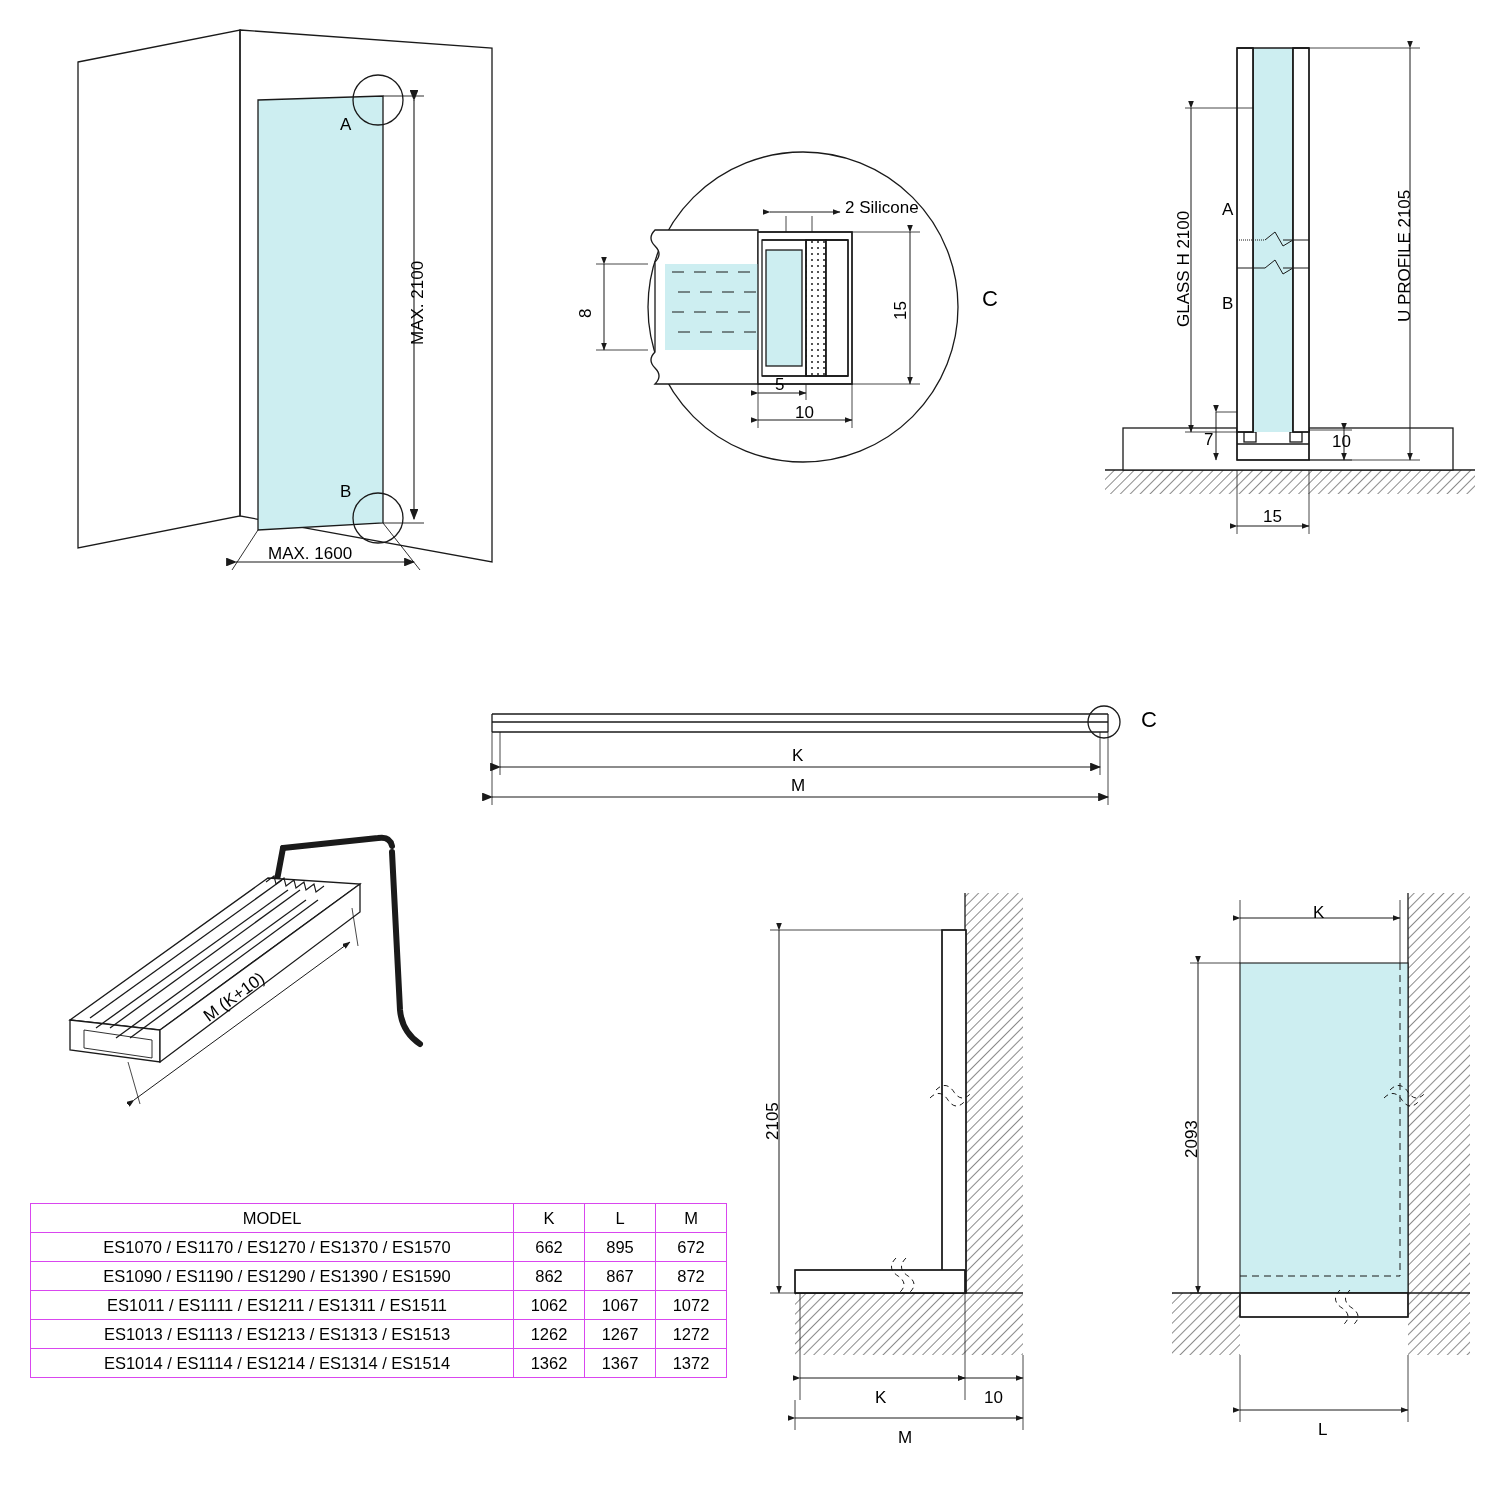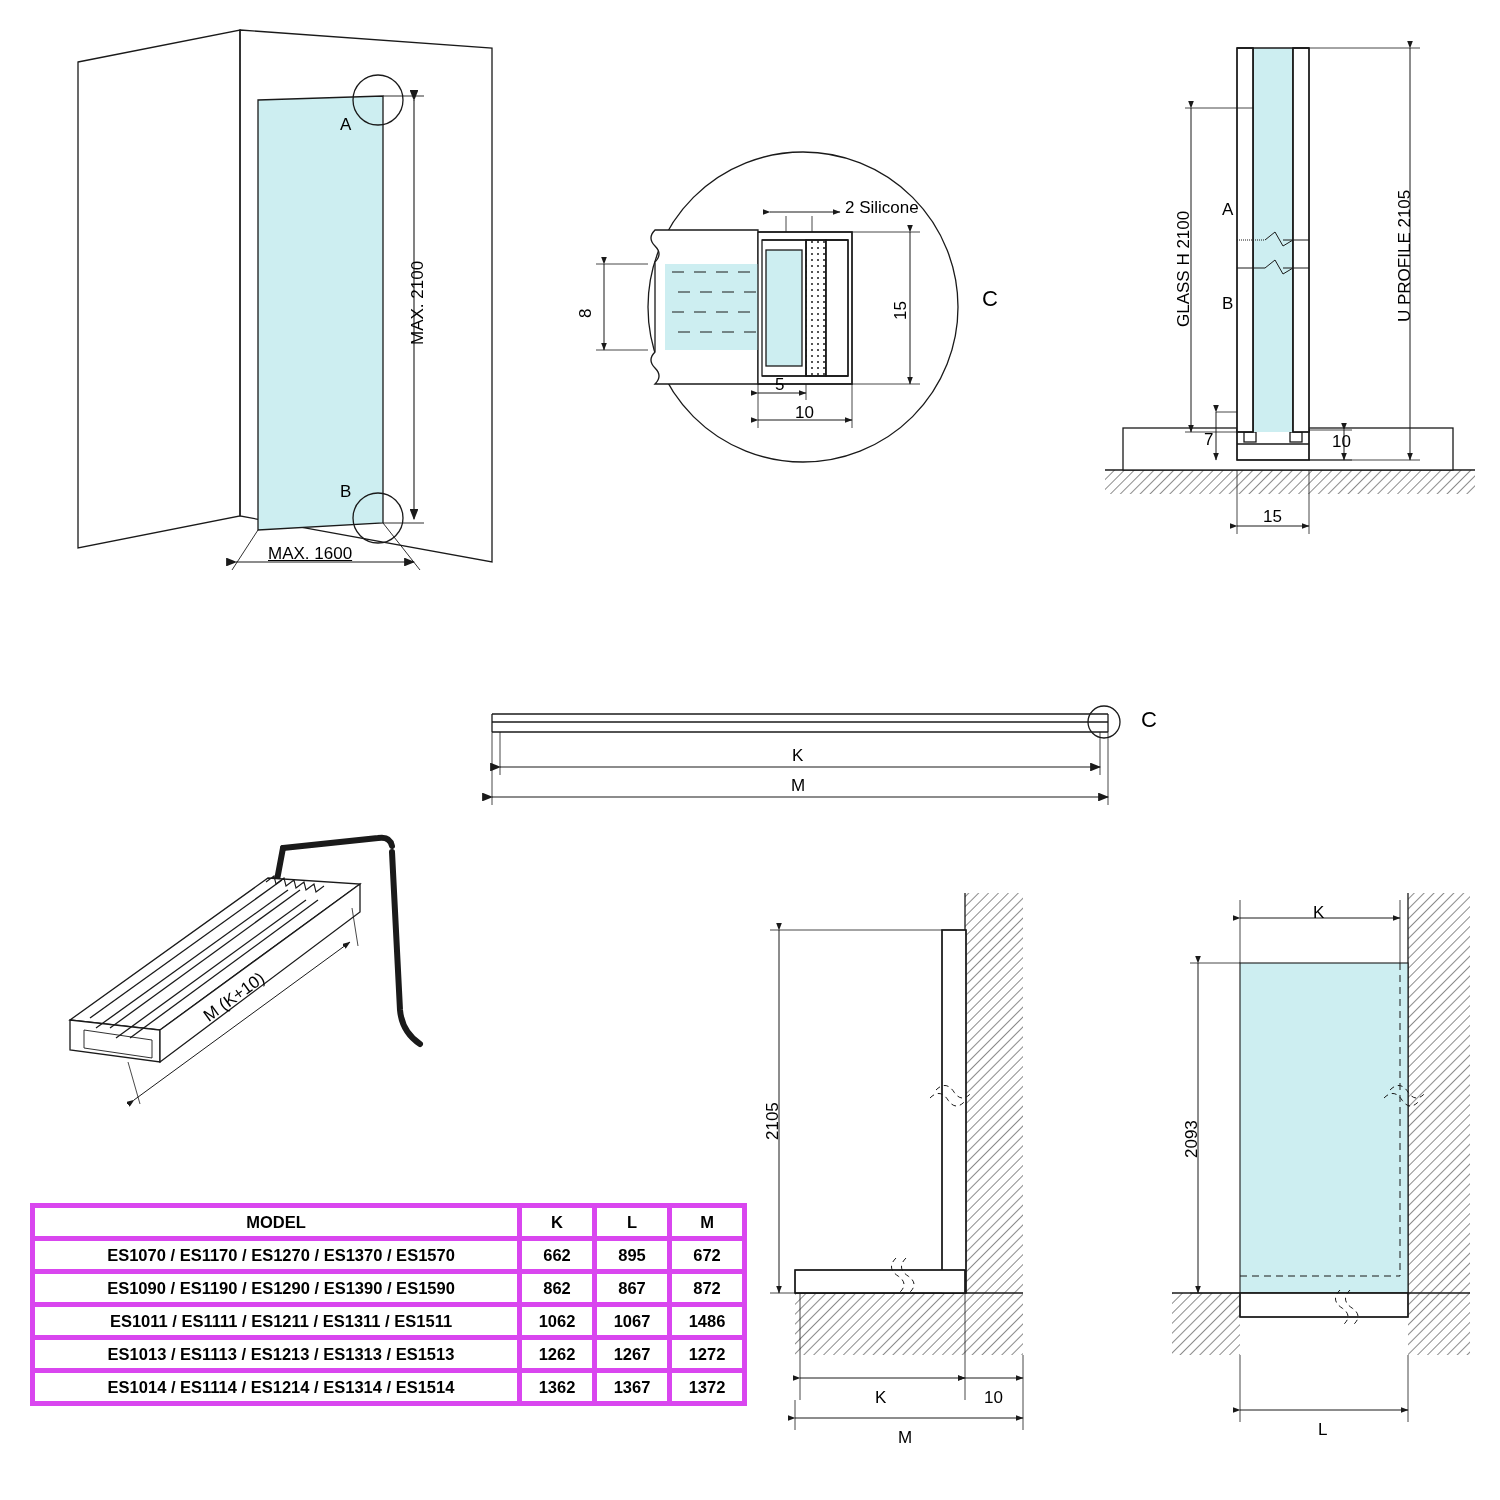--- a/index.html
+++ b/index.html
@@ -4,21 +4,21 @@
 <style>
   html,body{margin:0;padding:0;background:#ffffff;}
   body{width:1500px;height:1500px;position:relative;font-family:"Liberation Sans",sans-serif;color:#000;overflow:hidden;}
   .stage{position:absolute;left:0;top:0;width:1500px;height:1500px;}
   svg{display:block;}
   .lbl{position:absolute;font-family:"Liberation Sans",sans-serif;font-size:17px;color:#000;white-space:nowrap;}
   .lbl.big{font-size:22px;}
   .rot90{transform:rotate(-90deg);transform-origin:left top;}
   
   .tbl{position:absolute;left:30px;top:1203px;border-collapse:collapse;font-size:16.5px;}
-  .tbl td,.tbl th{border:5px solid #d946ef;font-weight:bold;padding:0;height:28px;text-align:center;}
+  .tbl td,.tbl th{border:1px solid #d946ef;font-weight:normal;padding:0;height:28px;text-align:center;}
   .tbl td.model,.tbl th.model{width:472px;text-align:center;padding-left:10px;}
   .tbl th.model{text-align:center;padding-left:0;}
   .tbl td.num,.tbl th.num{width:70px;}
   .tbl tr{height:28px;}
 </style>
 </head>
 <body>
 
 <div class="stage">
 
@@ -296,21 +296,21 @@
       <line x1="1408" y1="1355" x2="1408" y2="1422" stroke-width="0.8"></line>
       <line x1="1240" y1="1410" x2="1408" y2="1410" marker-start="url(#arS)" marker-end="url(#arS)" stroke-width="1"></line>
     </g>
 
   </g>
 </svg>
 
 <div class="lbl" style="left:340px;top:115px;">A</div>
 <div class="lbl" style="left:340px;top:482px;">B</div>
 <div class="lbl rot90" style="left:408px;top:345px;">MAX. 2100</div>
-<div class="lbl" style="left:268px;top:544px;text-decoration:underline;">MAX. 1600</div>
+<div class="lbl" style="left:268px;top:544px;">MAX. 1600</div>
 
 <div class="lbl big" style="left:982px;top:286px;">C</div>
 <div class="lbl" style="left:845px;top:198px;">2 Silicone</div>
 <div class="lbl rot90" style="left:576px;top:318px;">8</div>
 <div class="lbl rot90" style="left:891px;top:320px;">15</div>
 <div class="lbl" style="left:775px;top:375px;">5</div>
 <div class="lbl" style="left:795px;top:403px;">10</div>
 
 <div class="lbl" style="left:1222px;top:200px;">A</div>
 <div class="lbl" style="left:1222px;top:294px;">B</div>
@@ -354,21 +354,21 @@
     <tr>
       <td class="model">ES1090 / ES1190 / ES1290 / ES1390 / ES1590</td>
       <td class="num">862</td>
       <td class="num">867</td>
       <td class="num">872</td>
     </tr>
     <tr>
       <td class="model">ES1011 / ES1111 / ES1211 / ES1311 / ES1511</td>
       <td class="num">1062</td>
       <td class="num">1067</td>
-      <td class="num">1486</td>
+      <td class="num">1072</td>
     </tr>
     <tr>
       <td class="model">ES1013 / ES1113 / ES1213 / ES1313 / ES1513</td>
       <td class="num">1262</td>
       <td class="num">1267</td>
       <td class="num">1272</td>
     </tr>
     <tr>
       <td class="model">ES1014 / ES1114 / ES1214 / ES1314 / ES1514</td>
       <td class="num">1362</td>

